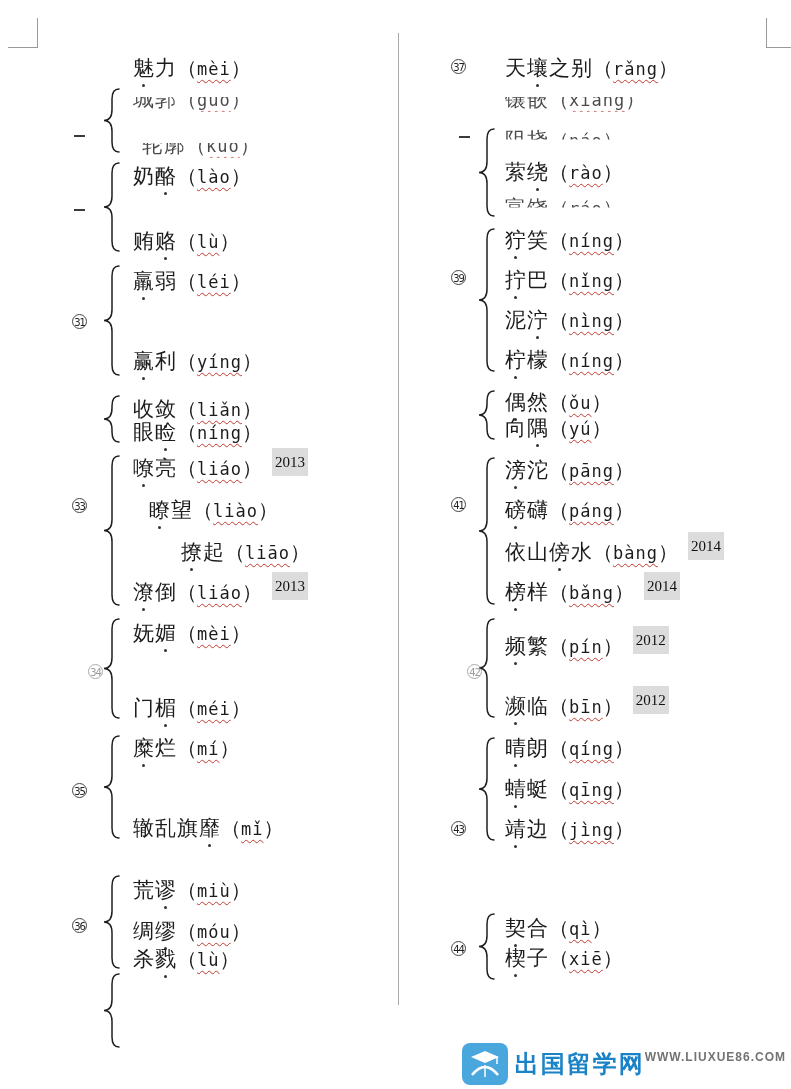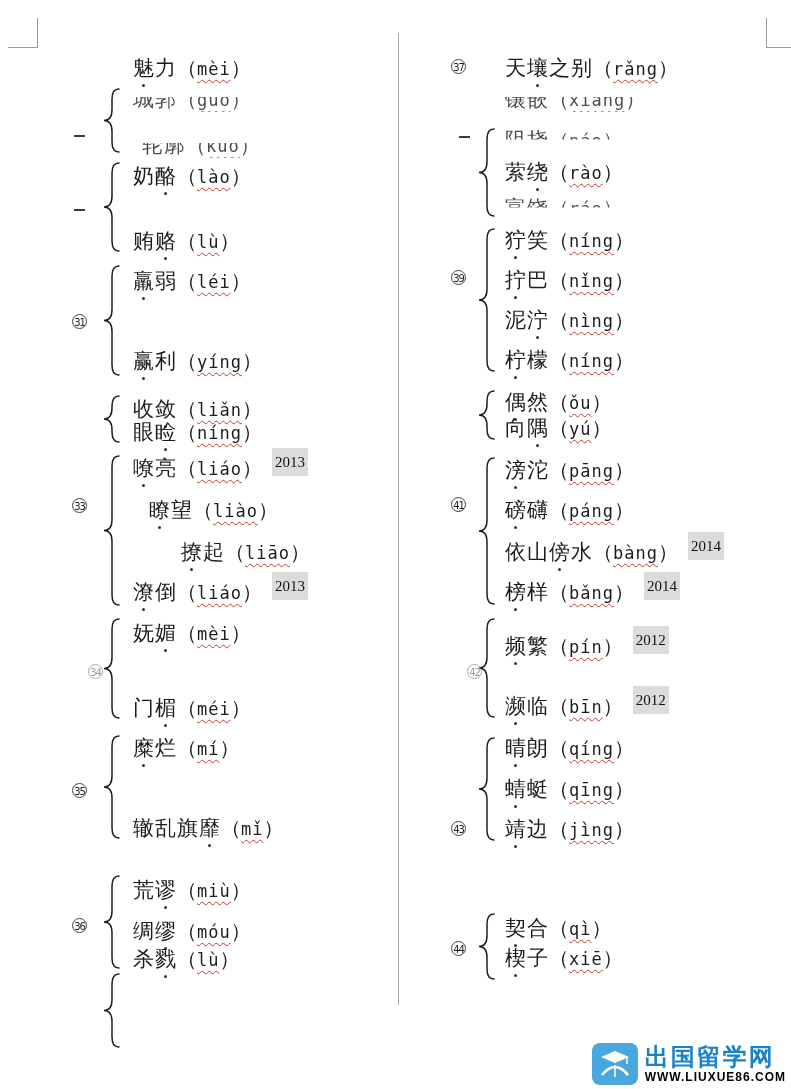--- a/index.html
+++ b/index.html
@@ -22,25 +22,25 @@
       font-size:15px;padding:1px 3px;margin-left:10px;transform:translateY(-8px);}
   .clip-top{clip-path:inset(42% 0 0 0);opacity:.8;}
   .clip-bottom{clip-path:inset(0 0 52% 0);opacity:.8;}
   .numbadge{position:absolute;width:15px;height:15px;border:1px solid #444;border-radius:50%;
       font-family:"DejaVu Sans",sans-serif;font-size:10px;line-height:15px;text-align:center;
       color:#222;background:#fff;box-sizing:border-box;letter-spacing:-1px;}
   .numbadge.faint{opacity:.45;margin-left:16px;}
   .dashmark{position:absolute;width:11px;height:2px;background:#3a3a3a;}
   .brace{position:absolute;}
   .watermark{position:absolute;right:5px;bottom:4px;display:flex;align-items:center;gap:7px;}
-  .wm-text{display:flex;flex-direction:column;line-height:1.1;}
+  .wm-text{display:flex;flex-direction:row;line-height:1.1;}
   .wm-title{font-family:"Liberation Sans",sans-serif;font-weight:bold;font-size:24px;
       color:#1a82c6;letter-spacing:2px;}
   .wm-url{font-family:"Liberation Sans",sans-serif;font-weight:bold;font-size:12px;
-      color:#000000;letter-spacing:1px;text-align:center;}
+      color:#737373;letter-spacing:1px;text-align:center;}
 </style>
 </head>
 <body>
 
 <div class="page">
   <div class="corner tl"></div>
   <div class="corner tr"></div>
   <div class="divider"></div>
 
   <div>

